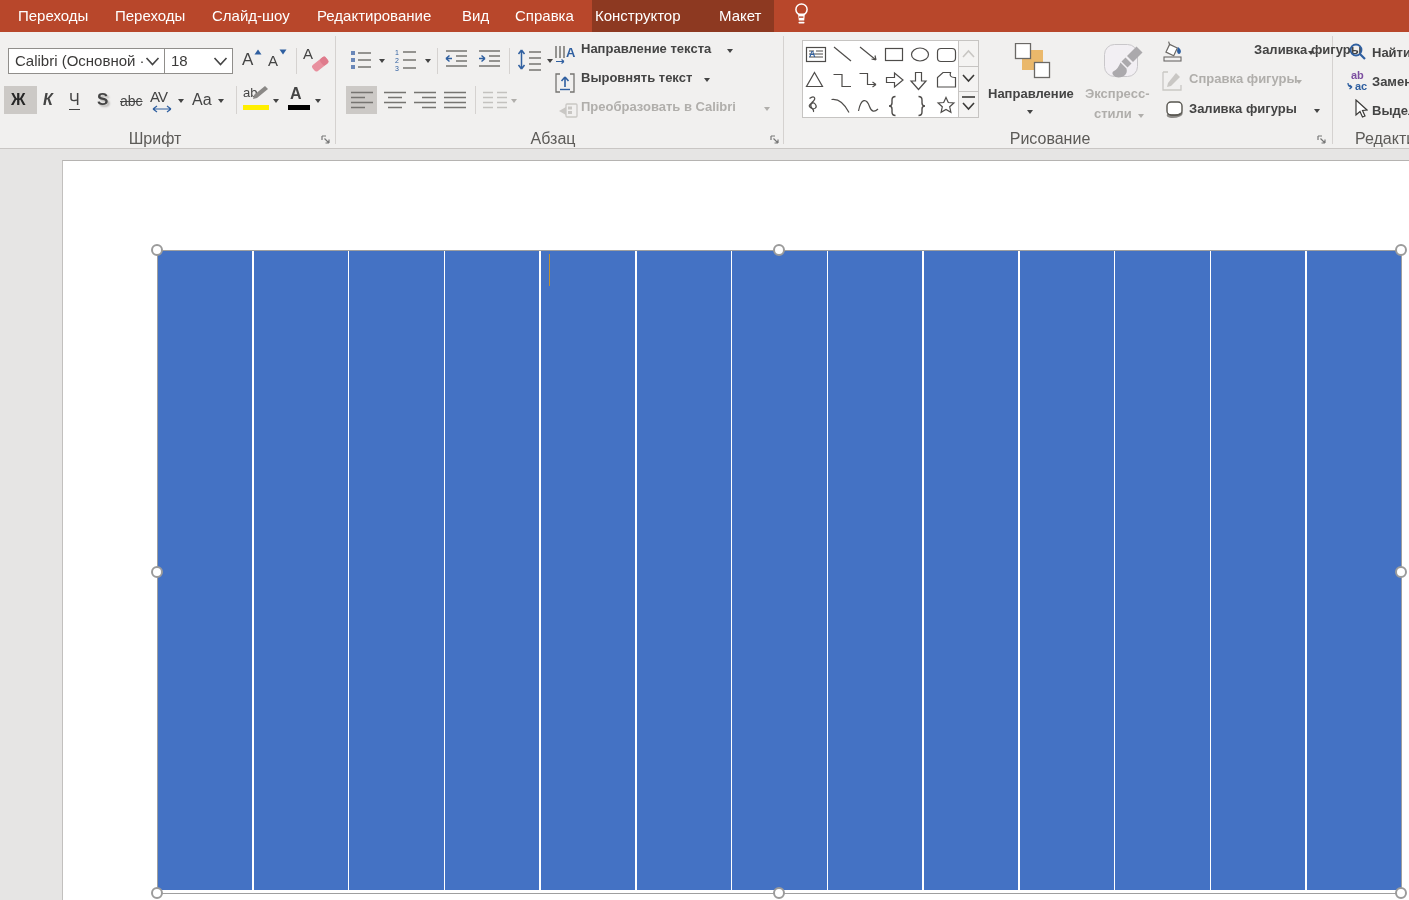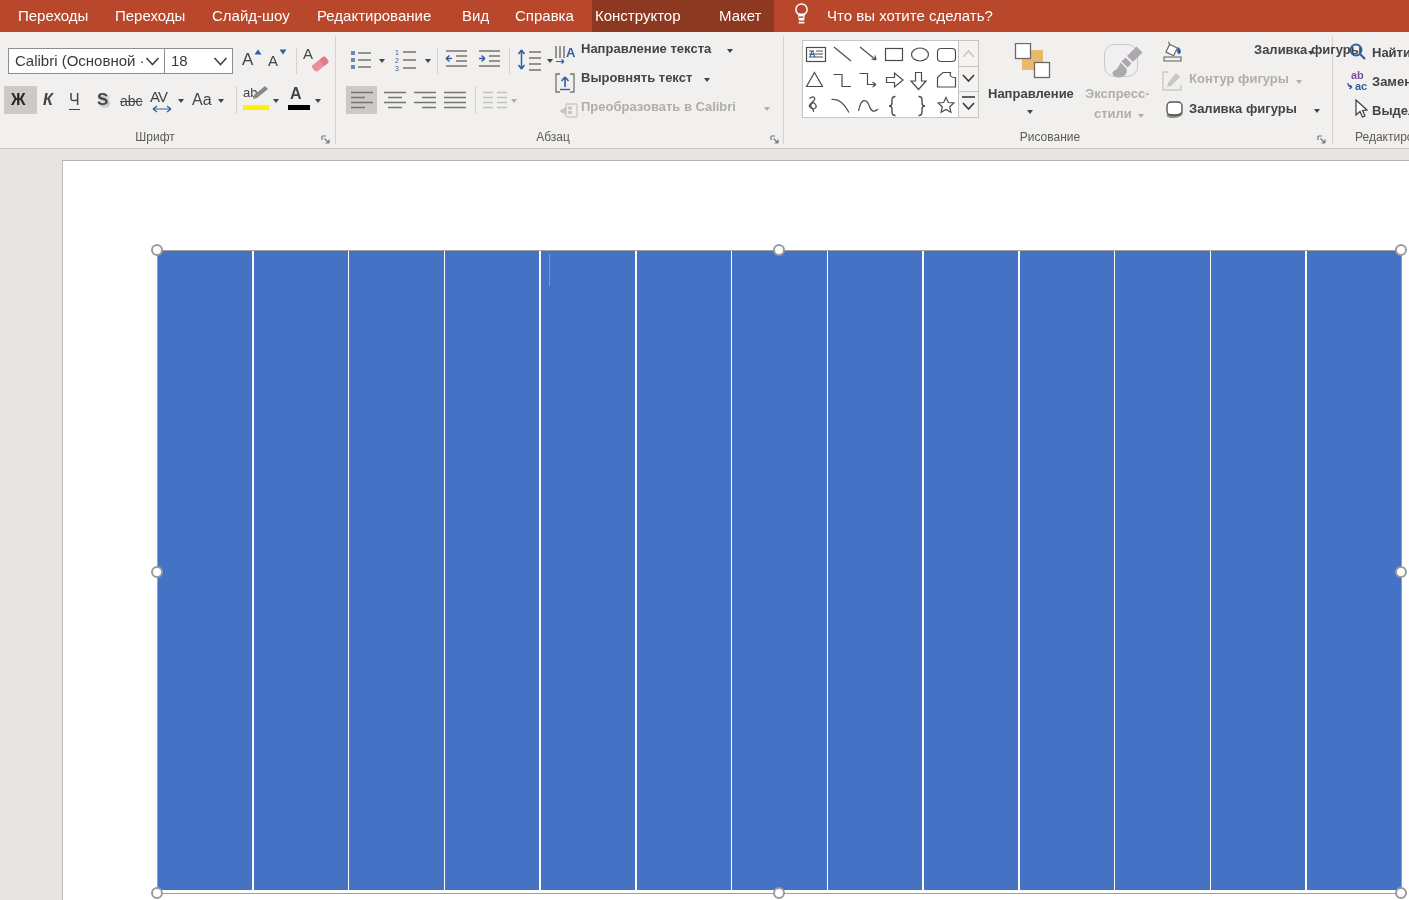--- a/index.html
+++ b/index.html
@@ -8,21 +8,21 @@
   .abs { position:absolute; }
 
   
   #tabbar { position:absolute; left:0; top:0; width:1409px; height:32px; background:#b8472b; }
   #ctxblock { position:absolute; left:592px; top:0; width:182px; height:32px; background:#8d3921; }
   .tab { position:absolute; top:0; height:32px; line-height:32px; color:#fff; font-size:15px; white-space:nowrap; }
 
   
   #ribbon { position:absolute; left:0; top:32px; width:1409px; height:117px; background:#f1f0ef; border-bottom:1px solid #c9c6c4; }
   .vsep { position:absolute; top:4px; height:108px; width:1px; background:#d5d2d0; }
-  .glabel { position:absolute; top:98px; font-size:12px; color:#5d5b58; transform:translateX(-50%); white-space:nowrap; }
+  .glabel { position:absolute; top:98px; font-size:16px; color:#5d5b58; transform:translateX(-50%); white-space:nowrap; }
   .btnlbl { font-size:13px; color:#444; white-space:nowrap;font-weight:bold; }
   .gray { color:#b0aeab; }
   .dd { display:inline-block; width:0; height:0; border-left:3.5px solid transparent; border-right:3.5px solid transparent; border-top:4px solid #444; vertical-align:middle; }
   .dd.gray2 { border-top-color:#b0aeab; }
   .combo { position:absolute; background:#fff; border:1px solid #908e8b; }
   .combo span { font-size:15px; color:#3b3a39; }
 
   
   #workspace { position:absolute; left:0; top:150px; width:1409px; height:750px; background:#e6e5e4; }
   #slide { position:absolute; left:62px; top:10px; width:1347px; height:740px; background:#fff; border-left:1px solid #c2c0be; border-top:1px solid #b5b3b1; }
@@ -46,21 +46,20 @@
   <span class="tab" style="left:462px">Вид</span>
   <span class="tab" style="left:515px">Справка</span>
   <span class="tab" style="left:595px">Конструктор</span>
   <span class="tab" style="left:719px">Макет</span>
   <svg class="abs" style="left:790px;top:2px" width="24" height="26" viewBox="0 0 24 26">
     <circle cx="11.5" cy="7.5" r="5.6" fill="none" stroke="#fff" stroke-width="1.5"></circle>
     <path d="M8.1 11.5 L8.8 18.4 H14.2 L14.9 11.5 Z" fill="#fff"></path>
     <path d="M9 15.1 H13.4" stroke="#b8472b" stroke-width="1.4"></path>
     <path d="M9.3 20.6 H13.7" stroke="#fff" stroke-width="1.7" stroke-linecap="round"></path>
   </svg>
-  <span class="tab" style="left:827px">Что вы хотите сделать?</span>
 </div>
 
 <div id="ribbon">
   <div class="vsep" style="left:335px"></div>
   <div class="vsep" style="left:783px"></div>
   <div class="vsep" style="left:1332px"></div>
   <div class="glabel" style="left:155px">Шрифт</div>
   <div class="glabel" style="left:553px">Абзац</div>
   <div class="glabel" style="left:1050px">Рисование</div>
   <div class="glabel" style="left:1355px;transform:none">Редактирование</div>
@@ -273,21 +272,21 @@
     </g>
     <path d="M16 6 q4 3 2.5 6 q-1.5 2 -3 0 q-1 -2 .5 -6" fill="#2f5fa0"></path>
     <rect x="2" y="16" width="17" height="4" fill="none" stroke="#6b6966" stroke-width="1.1"></rect>
   </svg>
   <span class="btnlbl abs" style="left:1254px;top:10px">Заливка фигуры</span>
   <span class="dd abs" style="left:1308px;top:19px"></span>
   <svg class="abs" style="left:1162px;top:39px" width="22" height="20" viewBox="0 0 22 20">
     <path d="M1 1 H6 M1 1 V19 H19 V14" stroke="#c9c7c4" stroke-width="1.3" fill="none"></path>
     <path d="M14 2 L18 6 L9 15 L5 16 L6 12 Z" fill="#c9c7c4"></path>
   </svg>
-  <span class="btnlbl gray abs" style="left:1189px;top:39px">Контур фигуры</span>
+  <span class="btnlbl gray abs" style="left:1189px;top:39px">Справка фигуры</span>
   <span class="dd gray2 abs" style="left:1296px;top:48px"></span>
   <svg class="abs" style="left:1163px;top:69px" width="22" height="18" viewBox="0 0 22 18">
     <path d="M5 12 q-3 3 1 4.5 q5 1.5 11 -1 q4 -2 2 -5 Z" fill="#8d8b88"></path>
     <rect x="4" y="1" width="15" height="13" rx="4" fill="#fff" stroke="#57554f" stroke-width="1.4"></rect>
     <path d="M5 13 q7 3 13 -1" fill="none" stroke="#57554f" stroke-width="1"></path>
   </svg>
   <span class="btnlbl abs" style="left:1189px;top:69px">Заливка фигуры</span>
   <span class="dd abs" style="left:1314px;top:77px"></span>
   <svg class="abs" style="left:1317px;top:103px" width="10" height="10" viewBox="0 0 10 10">
       <path d="M1 1 H5 M1 1 V5" stroke="#777" stroke-width="1.2" fill="none"></path>

